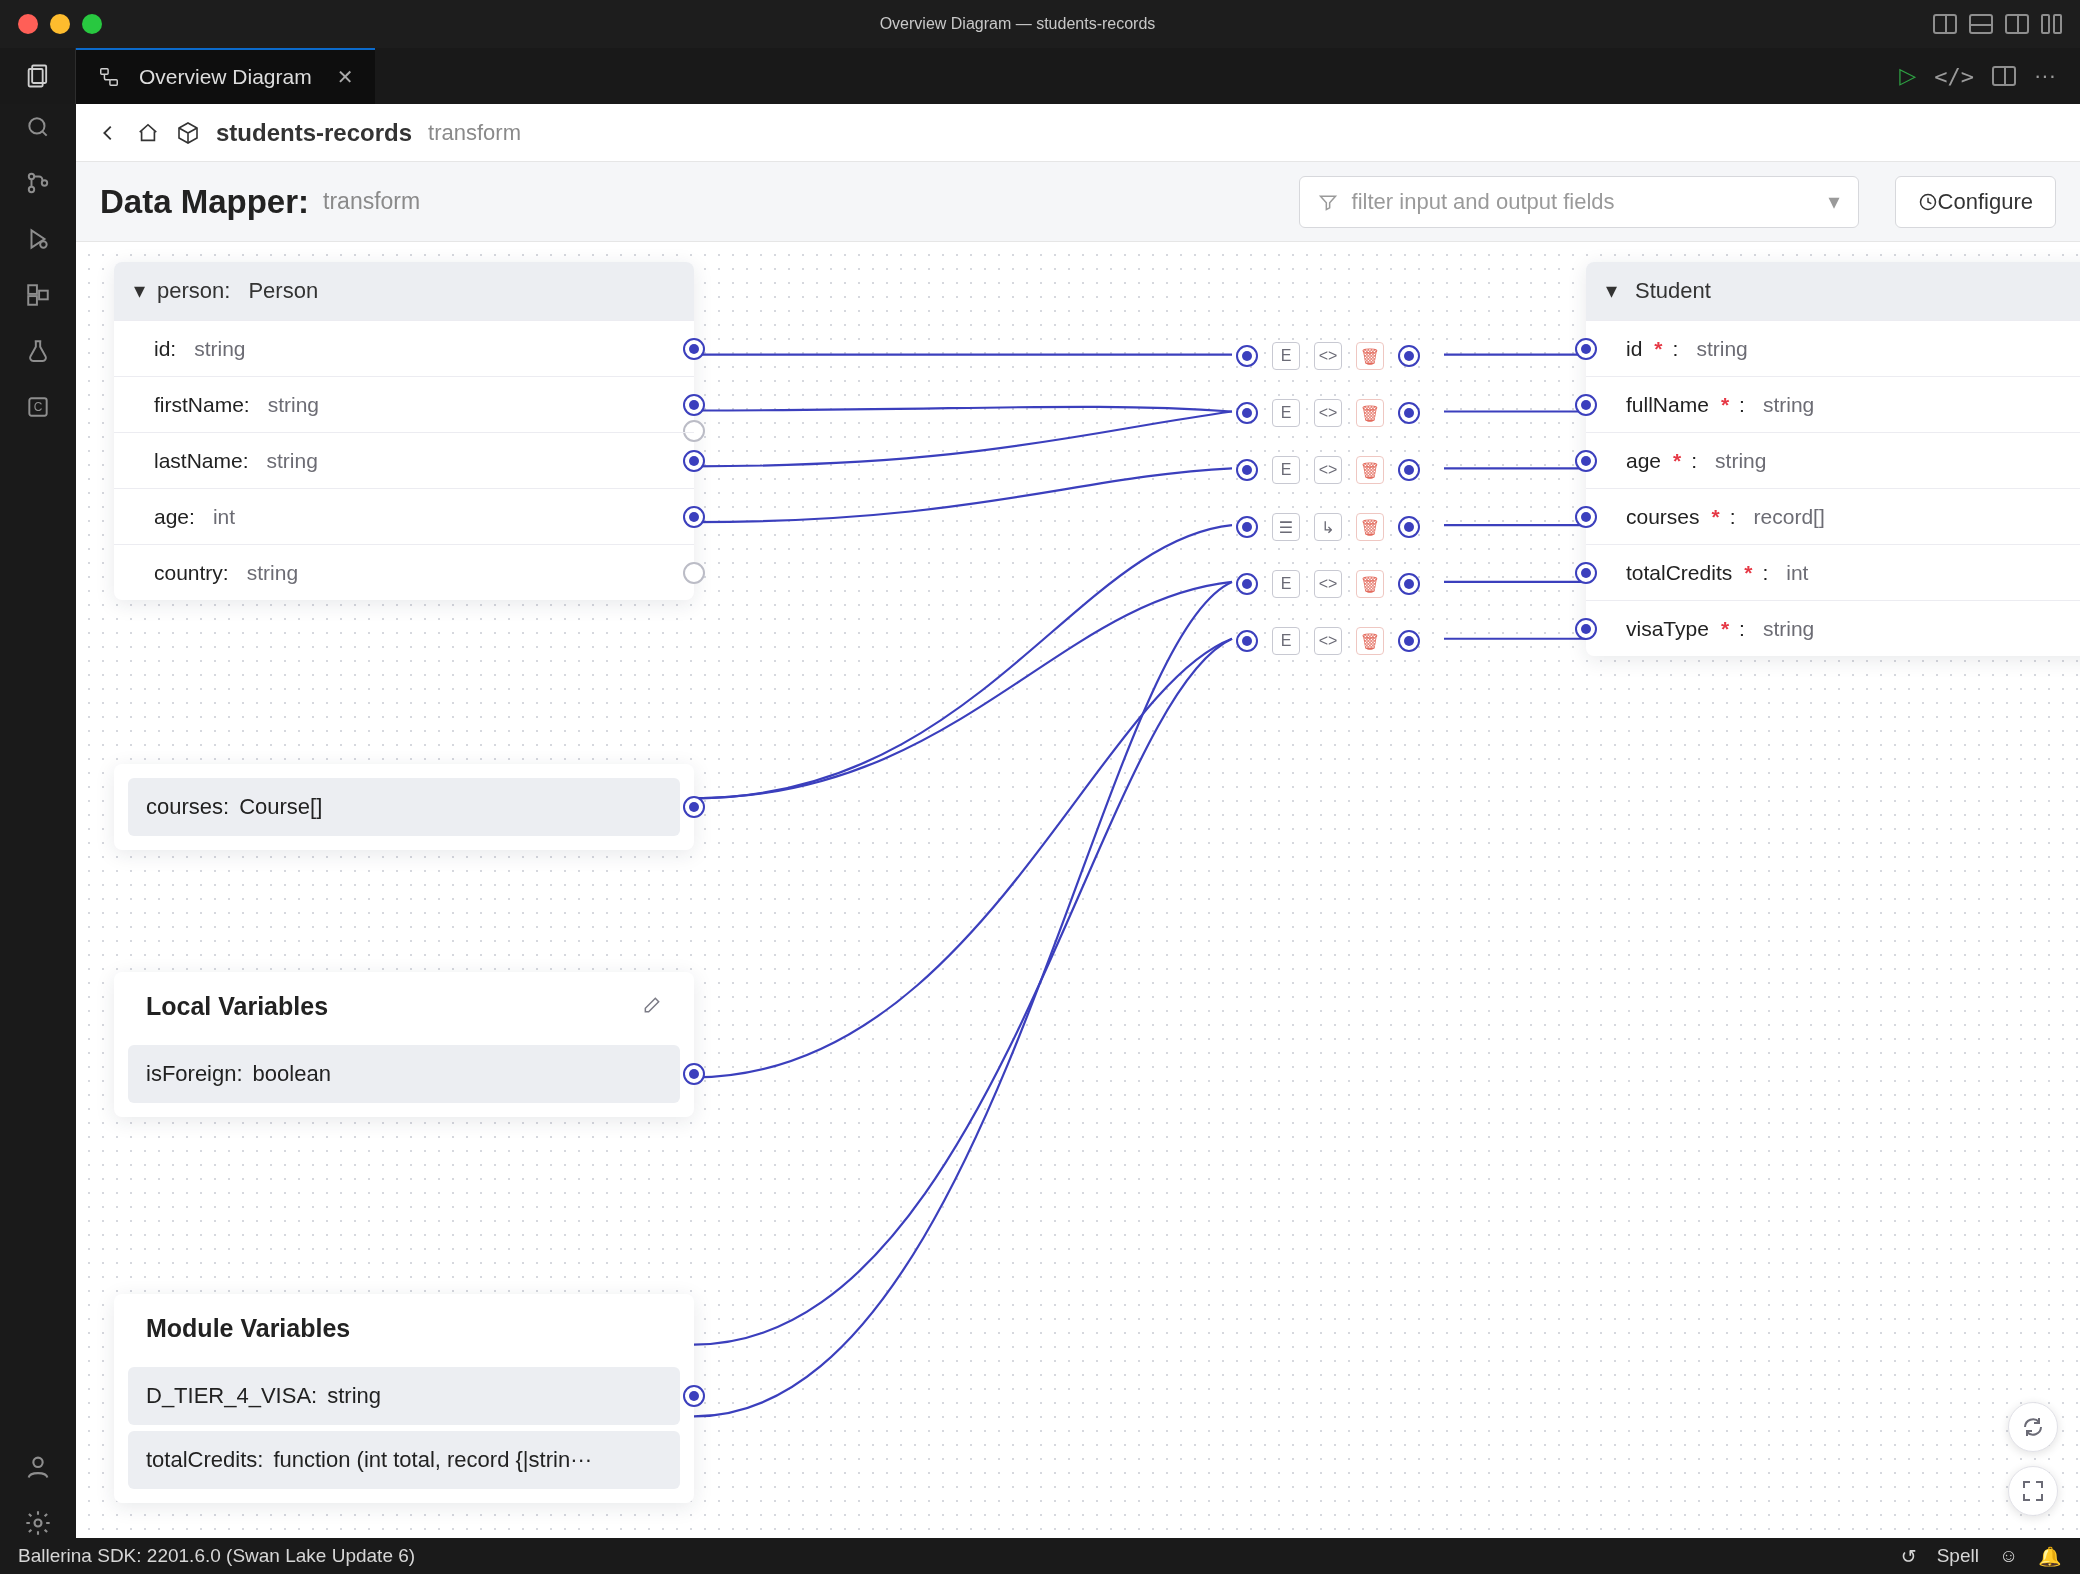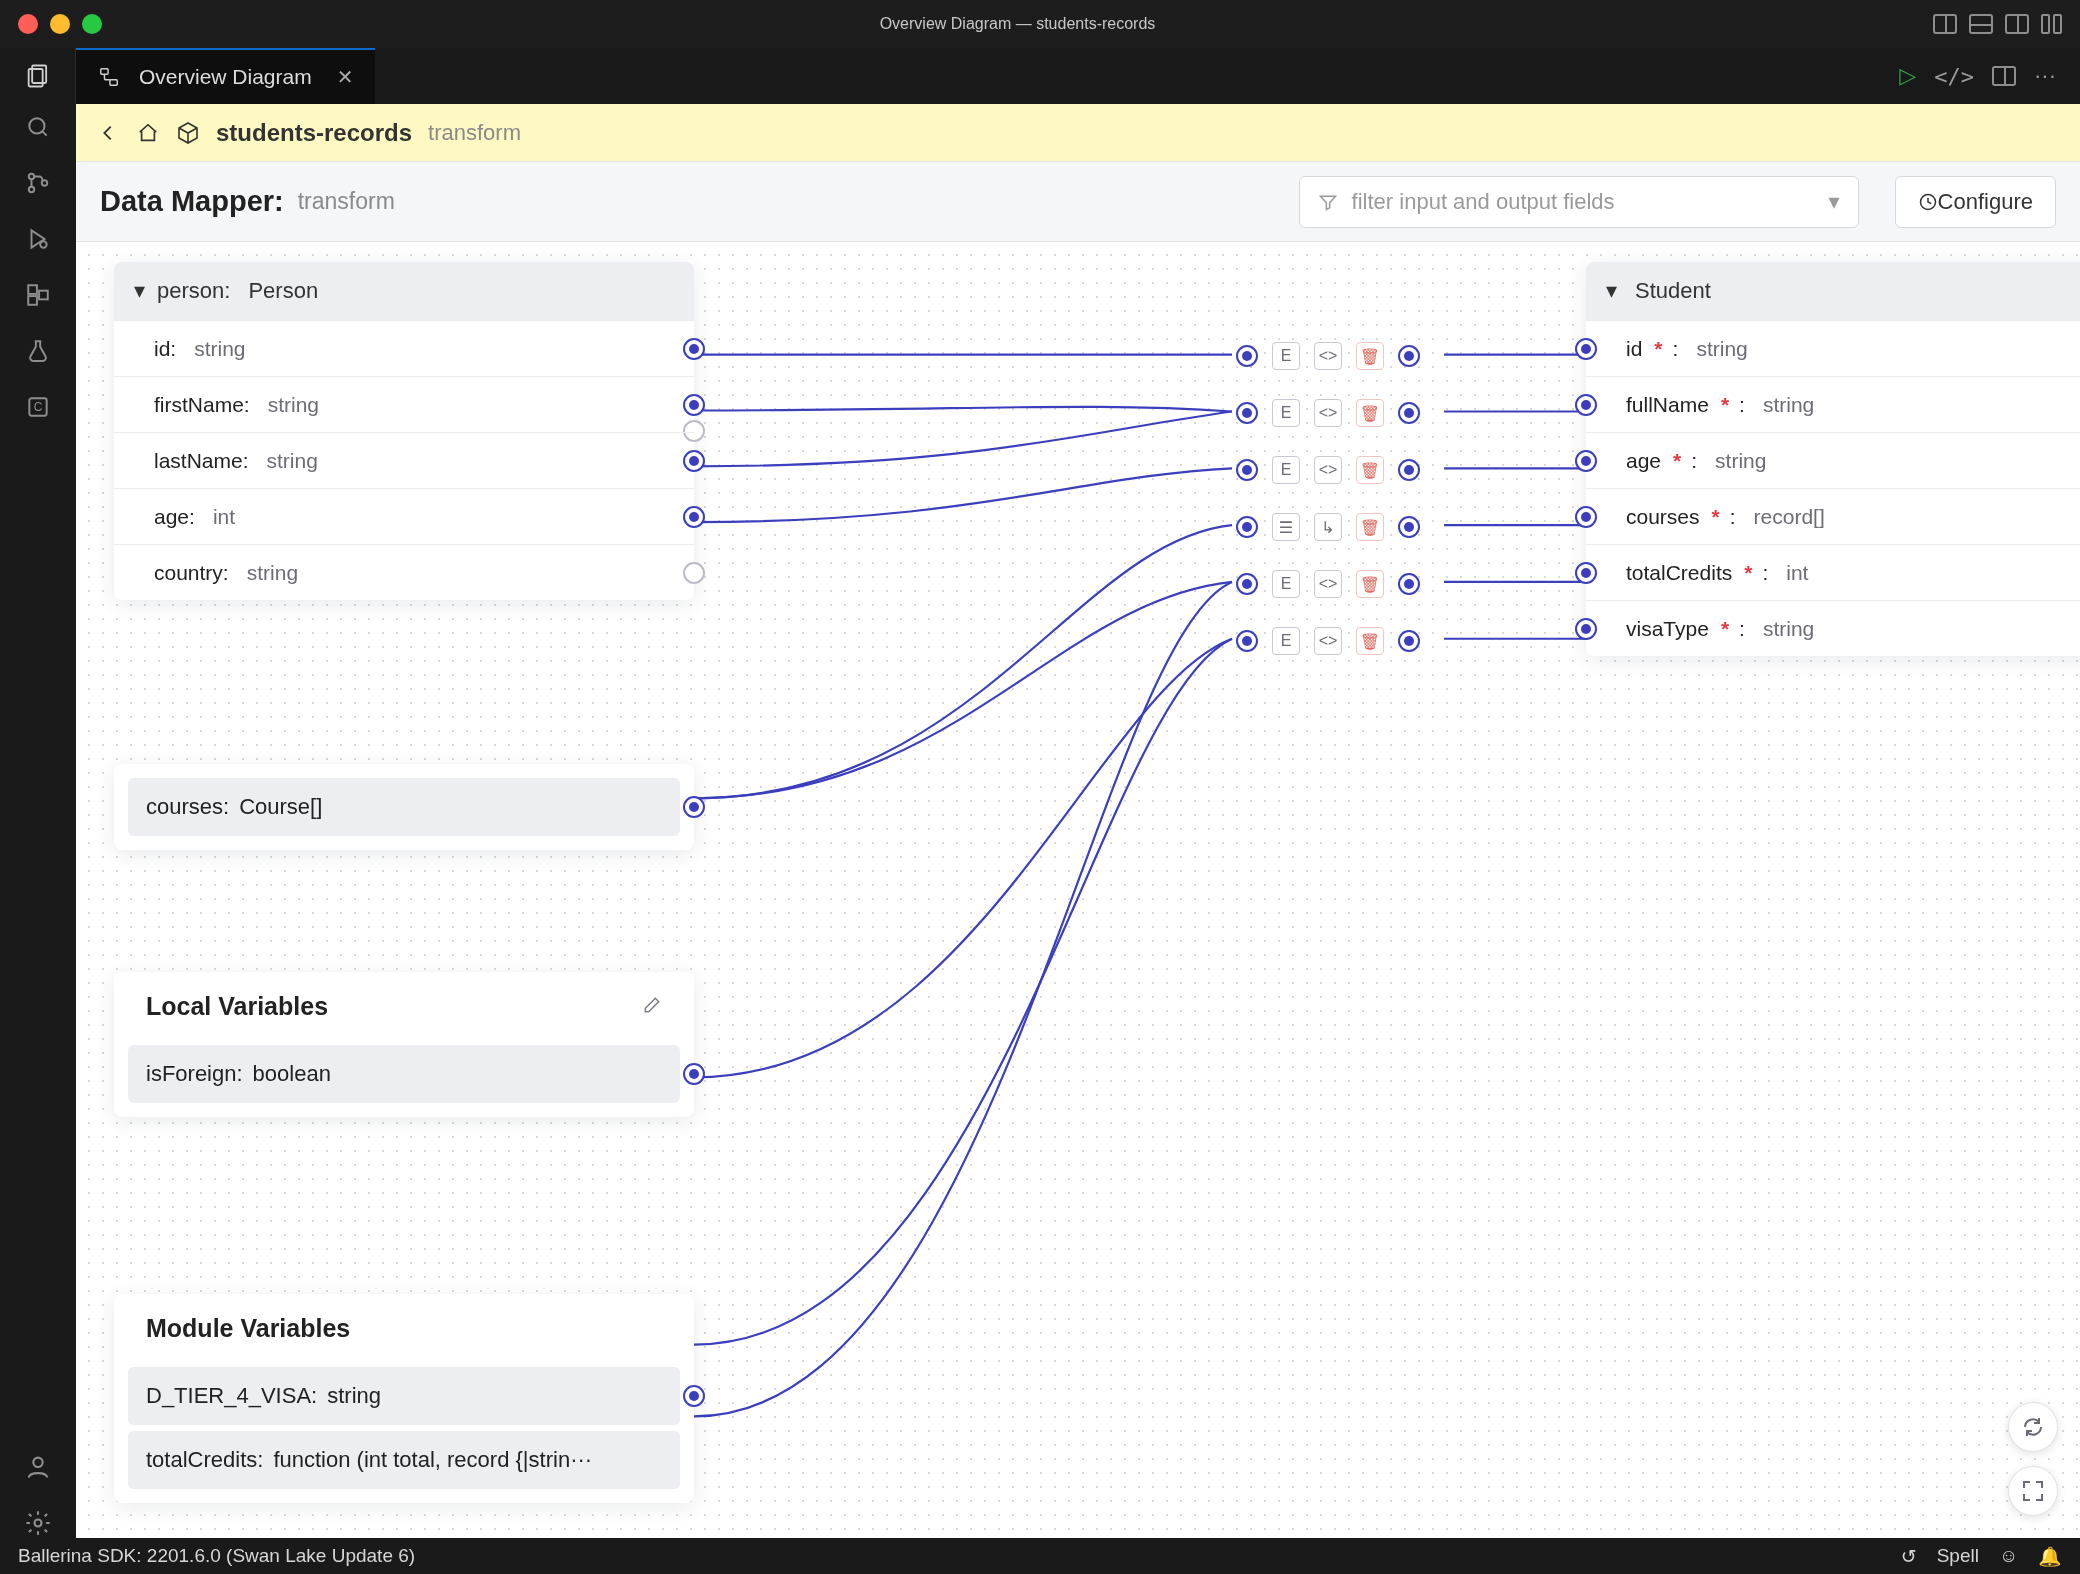--- a/index.html
+++ b/index.html
@@ -24,31 +24,31 @@
   .tab-close { margin-left: 6px; font-size: 20px; color: #aaa; }
   .tabrow-right { margin-left: auto; display: flex; align-items: center; gap: 18px; padding-right: 24px; color: #9b9b9b; }
   .tabrow-right .run { color: #2ea043; }
 
   
   .app-body { display: flex; height: calc(100% - 48px - 56px - 36px); }
   .activitybar { width: 76px; background: #1a1a1a; display: flex; flex-direction: column; align-items: center; padding-top: 8px; gap: 26px; color: #8e8e8e; }
   .activitybar .spacer { flex: 1; }
   .activitybar-item { width: 30px; height: 30px; display:flex; align-items:center; justify-content:center; }
 
-  .editor { flex: 1; background: #fef9c3; display: flex; flex-direction: column; position: relative; }
+  .editor { flex: 1; background: #ffffff; display: flex; flex-direction: column; position: relative; }
 
   
   .crumb { height: 58px; border-bottom: 1px solid #e6e6e6; display: flex; align-items: center; gap: 16px; padding: 0 20px; color: #333; }
   .crumb .light { color: #8a8a8a; }
   .crumb-strong { font-weight: 700; font-size: 24px; }
   .icon-btn { width: 24px; height: 24px; display:flex;align-items:center;justify-content:center; }
 
   
   .dm-header { height: 80px; background: #f5f6f8; border-bottom: 1px solid #e6e6e6; display: flex; align-items: center; padding: 0 24px; gap: 14px; }
-  .dm-title { font-weight: 700; font-size: 29px; }
+  .dm-title { font-weight: 700; font-size: 33px; }
   .dm-sub  { color: #8a8a8a; font-size: 23px; }
   .filter-box { margin-left: auto; display: flex; align-items: center; gap: 14px; width: 560px; height: 52px; border: 1px solid #d7d8dc; border-radius: 6px; background: #fff; padding: 0 18px; color: #9a9a9a; }
   .filter-chev { margin-left: auto; }
   .configure-btn { margin-left: 22px; height: 52px; border: 1px solid #d7d8dc; border-radius: 6px; background: #fff; padding: 0 22px; display: flex; align-items: center; font-size: 22px; color: #333; }
 
   
   .canvas { flex: 1; position: relative; background: #fff;
     background-image: radial-gradient(#d6d8de 1.5px, transparent 1.5px);
     background-size: 14px 14px; background-position: 6px 6px; }
 

